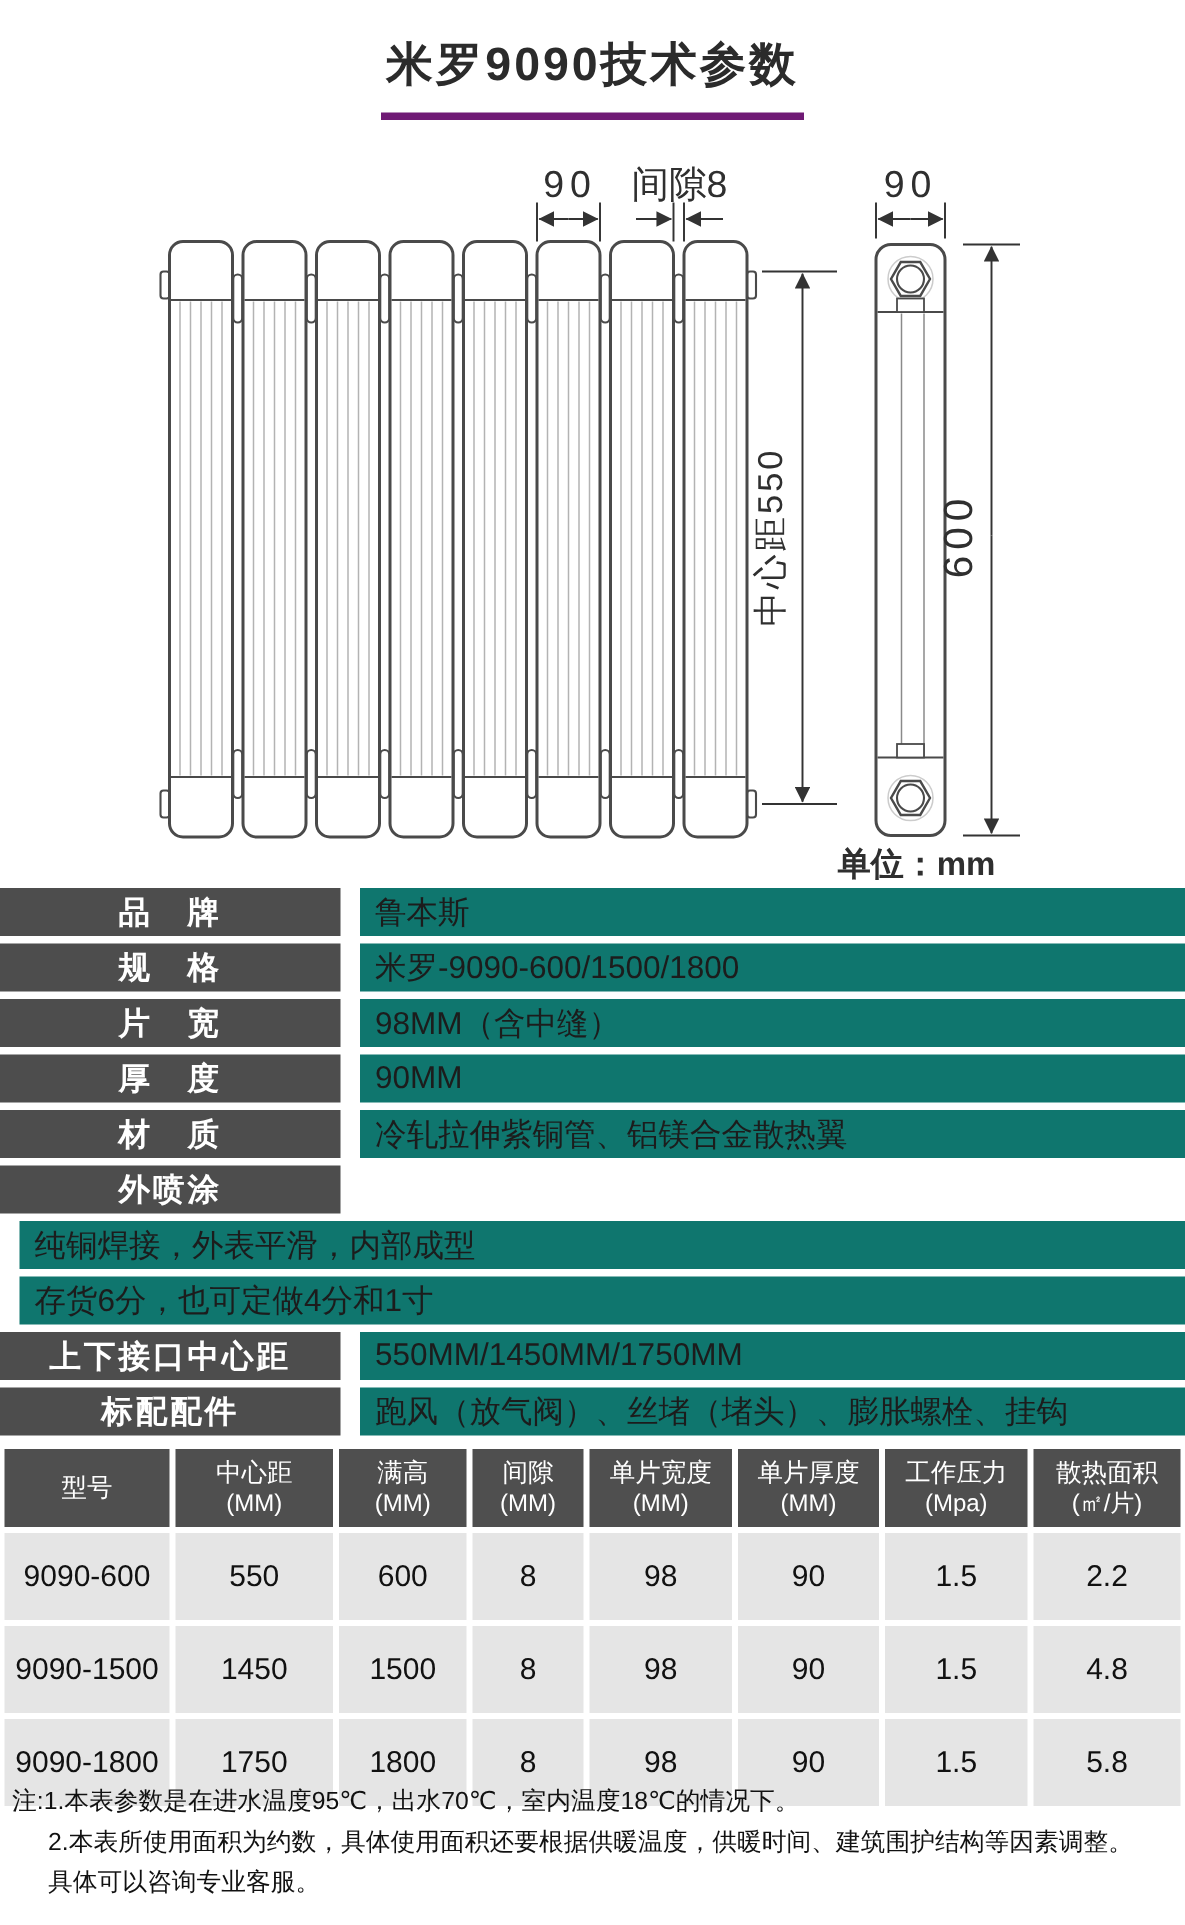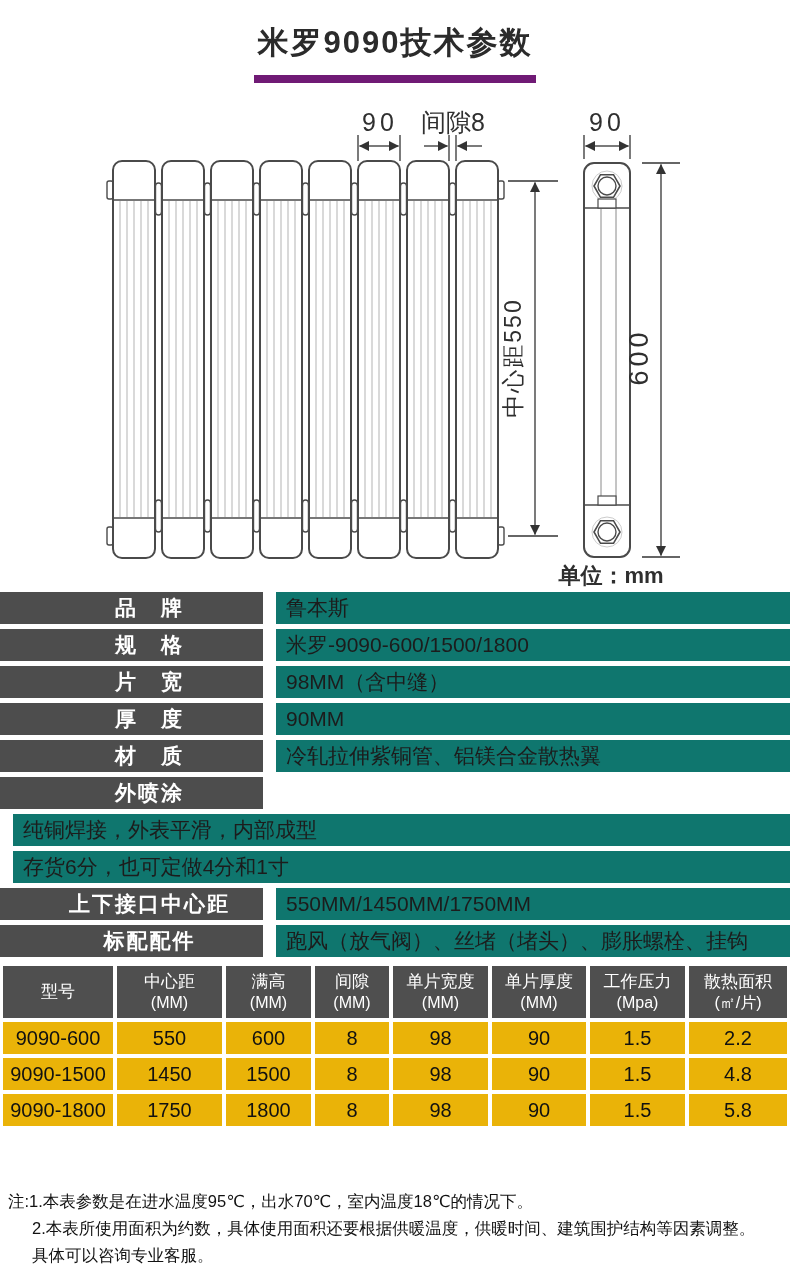--- a/index.html
+++ b/index.html
@@ -2,41 +2,41 @@
 <html><head>
 <meta charset="utf-8">
 <style>
   html,body{margin:0;padding:0;background:#fff;}
   .page{position:relative;width:790px;height:1283px;background:#ffffff;overflow:hidden;
         font-family:"Liberation Sans","DejaVu Sans",sans-serif;color:#1a1a1a;}
 
   
   .title-wrap{position:absolute;top:22px;left:0;width:790px;text-align:center;}
   .title{display:inline-block;font-size:31px;font-weight:bold;letter-spacing:2px;color:#2b2b2b;
-         border-bottom:8px solid #701a75;padding:0 4px 11px 4px;}
+         border-bottom:5px solid #701a75;padding:0 4px 11px 4px;}
 
   
   .drawing{position:absolute;top:95px;left:0;}
   .drawing text{fill:#2f2f2f;font-family:"Liberation Sans","DejaVu Sans",sans-serif;}
 
   
   .spec{position:absolute;top:592px;left:0;width:790px;}
   .spec-row{display:flex;height:32px;margin-bottom:5px;}
   .spec-label{width:227px;background:#4d4d4d;color:#ffffff;font-size:21px;font-weight:bold;
-              letter-spacing:2px;display:flex;align-items:center;justify-content:center;padding-left:36px;}
+              letter-spacing:2px;display:flex;align-items:center;justify-content:center;}
   .spec-value{flex:1;margin-left:13px;background:#0f766e;font-size:21px;color:#1c1c1c;
               display:flex;align-items:center;padding-left:10px;white-space:nowrap;}
 
   
   .tbl{position:absolute;top:966px;left:3px;width:784px;display:grid;
        grid-template-columns:110px 105px 85px 74px 95px 94px 95px 98px;gap:4px;}
   .th{height:52px;background:#4f4f4f;color:#ffffff;display:flex;flex-direction:column;
       align-items:center;justify-content:center;font-size:17px;line-height:1.25;text-align:center;}
   .th .unit{font-size:16px;}
-  .td{height:32px;background:#eab308;color:#111111;font-size:20px;display:flex;
+  .td{height:58px;background:#e5e5e5;color:#111111;font-size:20px;display:flex;
       align-items:center;justify-content:center;}
 
   
   .notes{position:absolute;top:1188px;left:8px;width:776px;font-size:16.5px;
          line-height:1.65;color:#111111;}
   .notes .indent{padding-left:24px;}
 </style>
 </head>
 <body>
 

